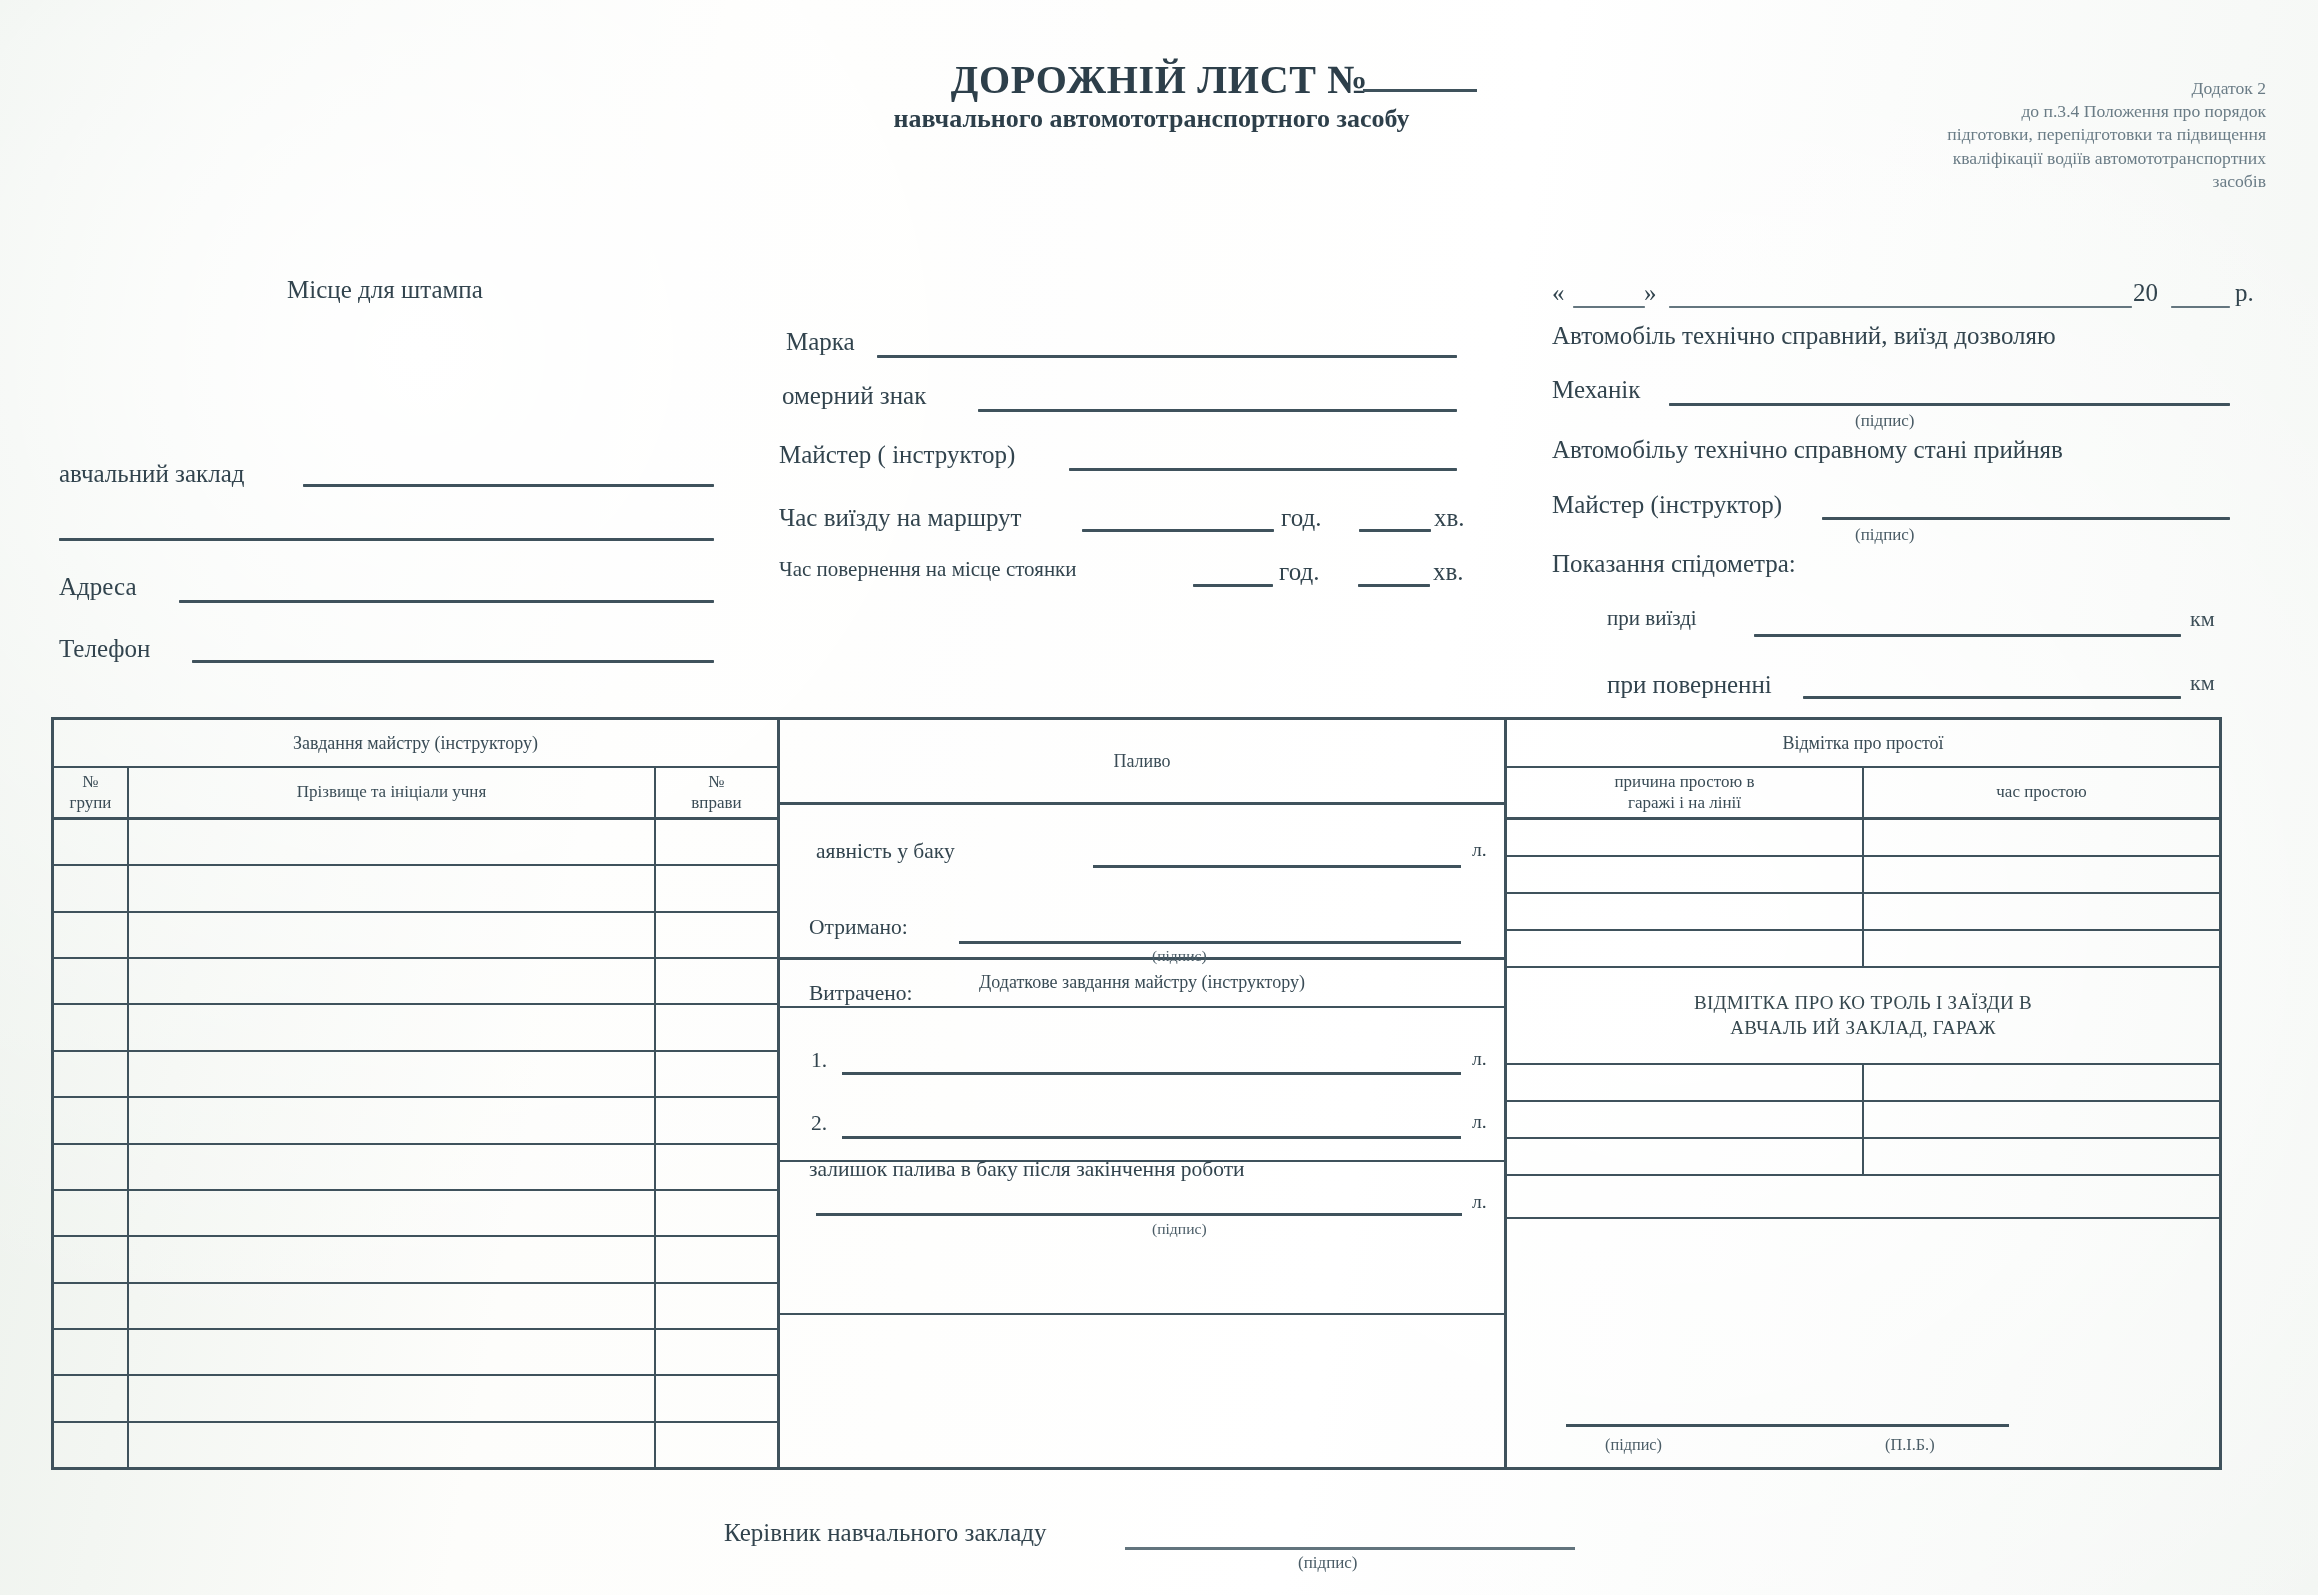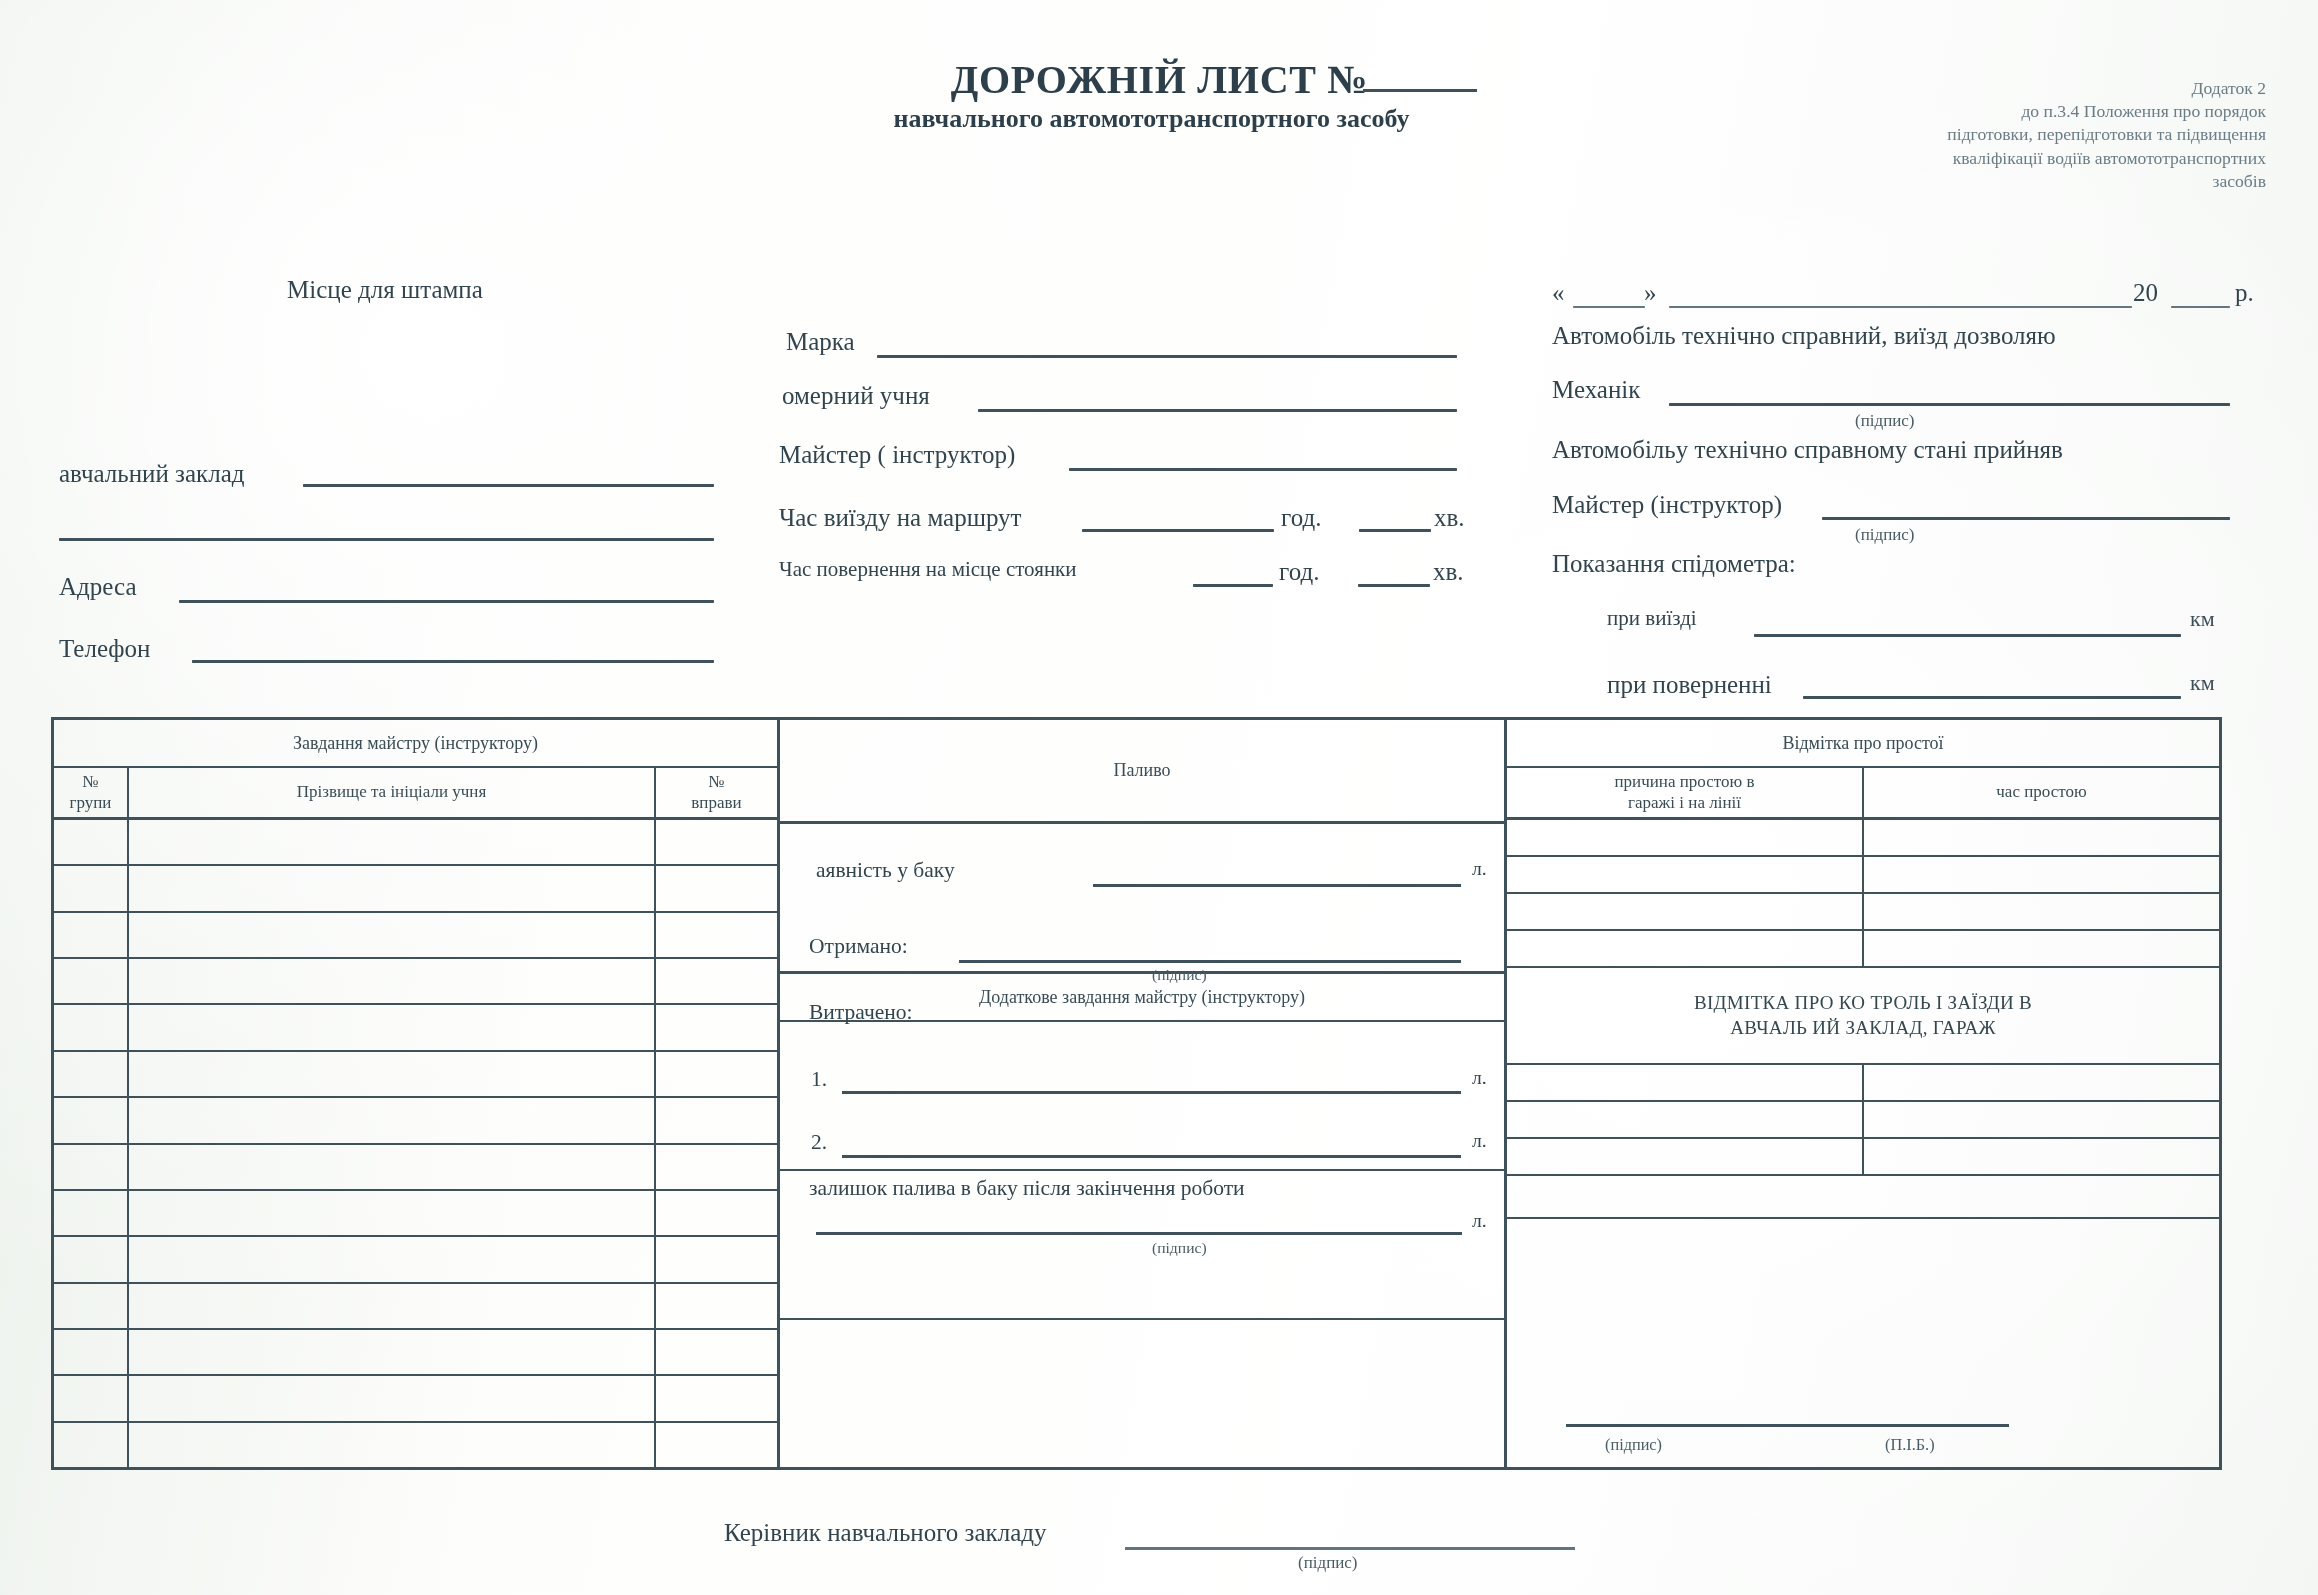--- a/index.html
+++ b/index.html
@@ -190,21 +190,21 @@
 
   <div class="txt col-label" id="address-label">Адреса</div>
   <div class="rule" id="address-rule"></div>
 
   <div class="txt col-label" id="phone-label">Телефон</div>
   <div class="rule" id="phone-rule"></div>
 
   <div class="txt col-label" id="mark-label">Марка</div>
   <div class="rule" id="mark-rule"></div>
 
-  <div class="txt col-label" id="plate-label">омерний учня</div>
+  <div class="txt col-label" id="plate-label">омерний знак</div>
   <div class="rule" id="plate-rule"></div>
 
   <div class="txt col-label" id="master-label">Майстер ( інструктор)</div>
   <div class="rule" id="master-rule"></div>
 
   <div class="txt col-label" id="depart-label">Час виїзду на маршрут</div>
   <div class="rule" id="depart-rule1"></div>
   <div class="txt col-label" id="depart-h">год.</div>
   <div class="rule" id="depart-rule2"></div>
   <div class="txt col-label" id="depart-m">хв.</div>
@@ -320,21 +320,21 @@
           </div>
           <div class="trow">
             <div class="tcell c-num"></div>
             <div class="tcell c-name"></div>
             <div class="tcell c-ex"></div>
           </div>
         </div>
     </div>
 
     <div class="gcol" id="col-fuel">
-      <div class="band" style="height:104px;border-bottom:3.3px solid #3f525c">Паливо</div>
+      <div class="band" style="height:85px;border-bottom:3.3px solid #3f525c">Паливо</div>
 
       <div id="fuel-body">
         <div class="fl" style="left:36px;top:34px;">аявність у баку</div>
         <div class="fr" style="left:313px;top:60px;width:368px;"></div>
         <div class="fl" style="left:692px;top:34px;font-size:19.6px;">л.</div>
 
         <div class="fl" style="left:29px;top:110px;">Отримано:</div>
         <div class="fr" style="left:179px;top:136px;width:502px;"></div>
         <div class="fcap" style="left:372px;top:142px;">(підпис)</div>
 

